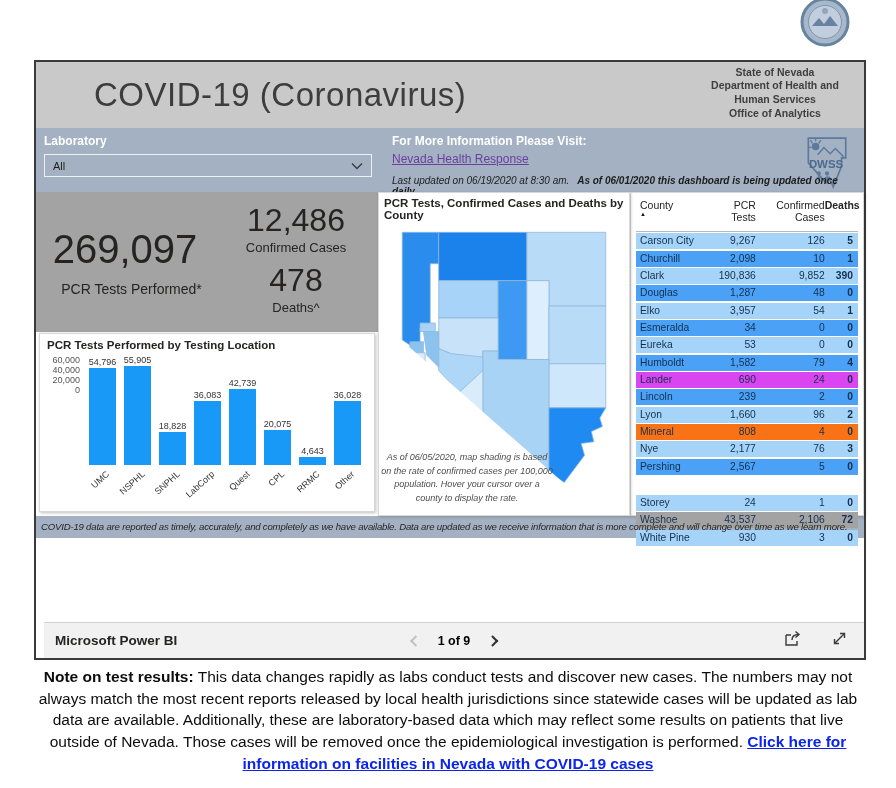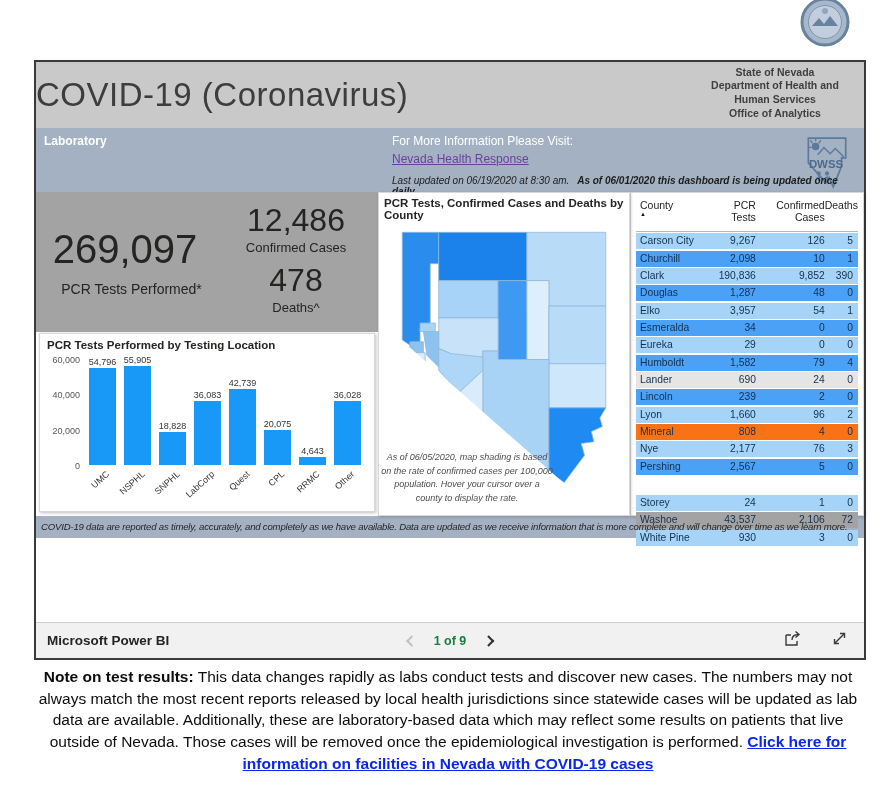--- a/index.html
+++ b/index.html
@@ -4,52 +4,52 @@
 <style>
   * { margin:0; padding:0; box-sizing:border-box; }
   html,body { width:896px; height:788px; background:#fff; font-family:"Liberation Sans",sans-serif; }
   body { position:relative; overflow:hidden; }
 
   .dash { position:absolute; left:34px; top:60px; width:832px; height:600px;
           border:2px solid #3a3a3a; background:#fff; }
 
   
   .hdr { height:66px; background:#c9c9c9; display:flex; align-items:center; }
-  .hdr-title { font-size:33px; color:#3d3d3d; letter-spacing:.5px; }
+  .hdr-title { margin-left:58px; font-size:33px; color:#3d3d3d; letter-spacing:.5px; }
   .hdr-right { margin-left:auto; display:flex; align-items:flex-end; gap:15px; margin-right:14px;flex-direction:column; }
   .dept { font-size:10.5px; font-weight:bold; color:#3f3f3f; text-align:center; line-height:1.3; width:150px; }
 
   
   .filter { height:64px; background:#a3b1c2; display:flex; }
   .filter-left { width:344px; padding:6px 0 0 8px; }
   .lab-label { font-size:12px; font-weight:bold; color:#fff; margin-bottom:6px; }
   .dropdown { width:328px; height:23px; border:1px solid #eef1f4; display:flex; align-items:center;
               justify-content:space-between; padding:0 8px; font-size:11px; color:#1f1f1f; cursor:pointer; }
   .filter-right { padding:6px 0 0 12px; flex:1; }
-  .info-title { font-size:12px; font-weight:normal; color:#fff; }
+  .info-title { font-size:12px; font-weight:bold; color:#fff; }
   .info-link { font-size:12px; color:#6b3fa0; text-decoration:underline; display:inline-block; margin-top:4px; cursor:pointer; }
   .updated { font-size:10px; font-style:italic; color:#1c1c1c; margin-top:8px; }
   .updated b { margin-left:5px; }
 
   
   .main { height:324px; display:flex; background:#fff; }
   .col-left { width:342px; }
   .stats { height:140px; background:#a3a3a3; display:flex; }
   .stat-big { width:178px; display:flex; flex-direction:column; align-items:center; justify-content:center; }
   .stat-big .num { font-size:40px; color:#252423; }
   .stat-big .lbl { font-size:14px; color:#252423; margin-top:9px;padding-left:13px; }
   .stat-stack { flex:1; display:flex; flex-direction:column; align-items:center; justify-content:center; }
   .num-md { font-size:32px; color:#252423; }
   .lbl-sm { font-size:13px; color:#252423; margin:1px 0 7px; }
 
   .chart-panel { margin:1px 3px 0 3px; height:179px; border:1px solid #d8d8d8;
                  box-shadow:1px 1px 3px rgba(0,0,0,.25); position:relative; background:#fff; }
   .chart-title { font-size:11.5px; font-weight:bold; color:#252423; padding:5px 0 0 7px; }
   .yticks { position:absolute; left:2px; width:38px; top:21px; bottom:40px; display:flex;
-            flex-direction:column; justify-content:space-between; align-items:flex-end;
+            flex-direction:column; justify-content:flex-start; align-items:flex-end;
             font-size:9px; color:#555; }
   .plot { position:absolute; left:46px; right:10px; top:26px; bottom:46px; }
   .bars { position:absolute; inset:0; display:flex; align-items:flex-end; justify-content:space-between; padding:0 3px; }
   .bar-col { position:relative; width:27px; display:flex; flex-direction:column; align-items:center; }
   .bar-val { font-size:9px; color:#333; margin-bottom:1px; white-space:nowrap; }
   .bar { width:27px; }
   .xlab { position:absolute; top:calc(100% + 4px); right:42%; transform:rotate(-42deg);
           transform-origin:top right; font-size:9px; color:#333; white-space:nowrap; }
 
   .map-panel { width:252px; border:1px solid #d8d8d8; box-shadow:1px 1px 3px rgba(0,0,0,.2);
@@ -59,36 +59,36 @@
   .map-note { position:absolute; left:2px; bottom:10px; width:172px; font-size:9px; font-style:italic;
               color:#4d4d4d; text-align:center; line-height:1.5; }
 
   .table-panel { flex:1; border:1px solid #d8d8d8; box-shadow:1px 1px 3px rgba(0,0,0,.2);
                  background:#fff; padding:3px 5px 0 5px; }
   .t-head { display:flex; font-size:10.5px; color:#252423; padding:3px 0 8px; border-bottom:1px solid #b9b9b9; }
   .t-row { display:flex; font-size:10.3px; color:#14304f; height:16px; line-height:16px; margin-top:1.35px; }
   .c1 { width:33%; padding-left:4px; text-align:left; }
   .c2 { width:21%; text-align:right; }
   .c3 { width:31%; text-align:right; }
-  .c4 { width:15%; text-align:right; padding-right:5px; }
+  .c4 { width:15%; text-align:right; padding-right:5px;font-weight:bold; }
   .t-head .c1 { position:relative; }
   .sort-arrow { position:absolute; left:4px; top:12px; font-size:6px; color:#111; }
 
   .disclaimer { height:22px; background:#a3b1c2; font-size:9.6px; font-style:italic; color:#262626;
                 line-height:22px; padding-left:5px; white-space:nowrap; overflow:hidden; letter-spacing:-.2px; }
 
   
-  .pbibar { position:absolute; left:0; right:0; bottom:0; height:36px; background:#f1f1f1;
+  .pbibar { position:absolute; left:8px; right:0; bottom:0; height:36px; background:#f1f1f1;
             border-top:1px solid #d0d0d0; display:flex; align-items:center;gap:32px; }
   .pbi-brand { margin-left:11px; font-size:13.5px; font-weight:bold; color:#252423; }
   .pager { position:absolute; left:50%; transform:translateX(-50%); display:flex; align-items:center; gap:18px; }
   .chev { width:8px; height:8px; border-left:2px solid; border-bottom:2px solid; cursor:pointer; }
   .chev.prev { transform:rotate(45deg); border-color:#c2c2c2; }
   .chev.next { transform:rotate(-135deg); border-color:#323130; }
-  .pager-label { font-size:12.5px; font-weight:bold; color:#15803d; }
+  .pager-label { font-size:12.5px; font-weight:bold; color:#000000; }
   .pbi-icons { margin-left:auto; margin-right:16px; display:flex; gap:28px; align-items:center; }
   .pbi-icons svg { cursor:pointer; }
 
   
   .note { position:absolute; left:0; top:666px; width:896px; padding:0 30px; text-align:center;
           font-size:15.5px; color:#0d0d0d; line-height:1.4; }
   .note-link { font-weight:bold; text-decoration:underline; cursor:pointer; }
 </style>
 </head>
 <body>
@@ -124,20 +124,28 @@
           <circle cx="24" cy="37" r="2" fill="#5b7a9d"></circle>
             <path d="M24 39 L24 44 M22 41 L26 41" stroke="#5b7a9d" stroke-width="1.2"></path>
         </svg>
       </span>
     </div>
   </div>
 
   <div class="filter" style="background: rgb(163, 177, 194);">
     <div class="filter-left">
       <div class="lab-label">Laboratory</div>
+      <div class="dropdown">
+        <span>All</span>
+        <span>
+          <svg width="12" height="8" viewBox="0 0 12 8">
+              <path d="M1 1.5 L6 6.5 L11 1.5" fill="none" stroke="#3a3a3a" stroke-width="1.3"></path>
+            </svg>
+        </span>
+      </div>
     </div>
     <div class="filter-right">
       <div class="info-title">For More Information Please Visit:</div>
       <div class="info-link" style="color: rgb(107, 63, 160);">Nevada Health Response</div>
       <div class="updated">
         <span>Last updated on 06/19/2020 at 8:30 am.</span>
         <b>As of 06/01/2020 this dashboard is being updated once daily.</b>
       </div>
     </div>
   </div>
@@ -281,31 +289,31 @@
             <div class="c4">1</div>
           </div>
           <div class="t-row" style="background: rgb(74, 161, 246);">
             <div class="c1">Esmeralda</div>
             <div class="c2">34</div>
             <div class="c3">0</div>
             <div class="c4">0</div>
           </div>
           <div class="t-row" style="background: rgb(165, 212, 248);">
             <div class="c1">Eureka</div>
-            <div class="c2">29</div>
+            <div class="c2">53</div>
             <div class="c3">0</div>
             <div class="c4">0</div>
           </div>
           <div class="t-row" style="background: rgb(74, 161, 246);">
             <div class="c1">Humboldt</div>
             <div class="c2">1,582</div>
             <div class="c3">79</div>
             <div class="c4">4</div>
           </div>
-          <div class="t-row" style="background: #e5e5e5;">
+          <div class="t-row" style="background: #d946ef;">
             <div class="c1">Lander</div>
             <div class="c2">690</div>
             <div class="c3">24</div>
             <div class="c4">0</div>
           </div>
           <div class="t-row" style="background: rgb(74, 161, 246);">
             <div class="c1">Lincoln</div>
             <div class="c2">239</div>
             <div class="c3">2</div>
             <div class="c4">0</div>

